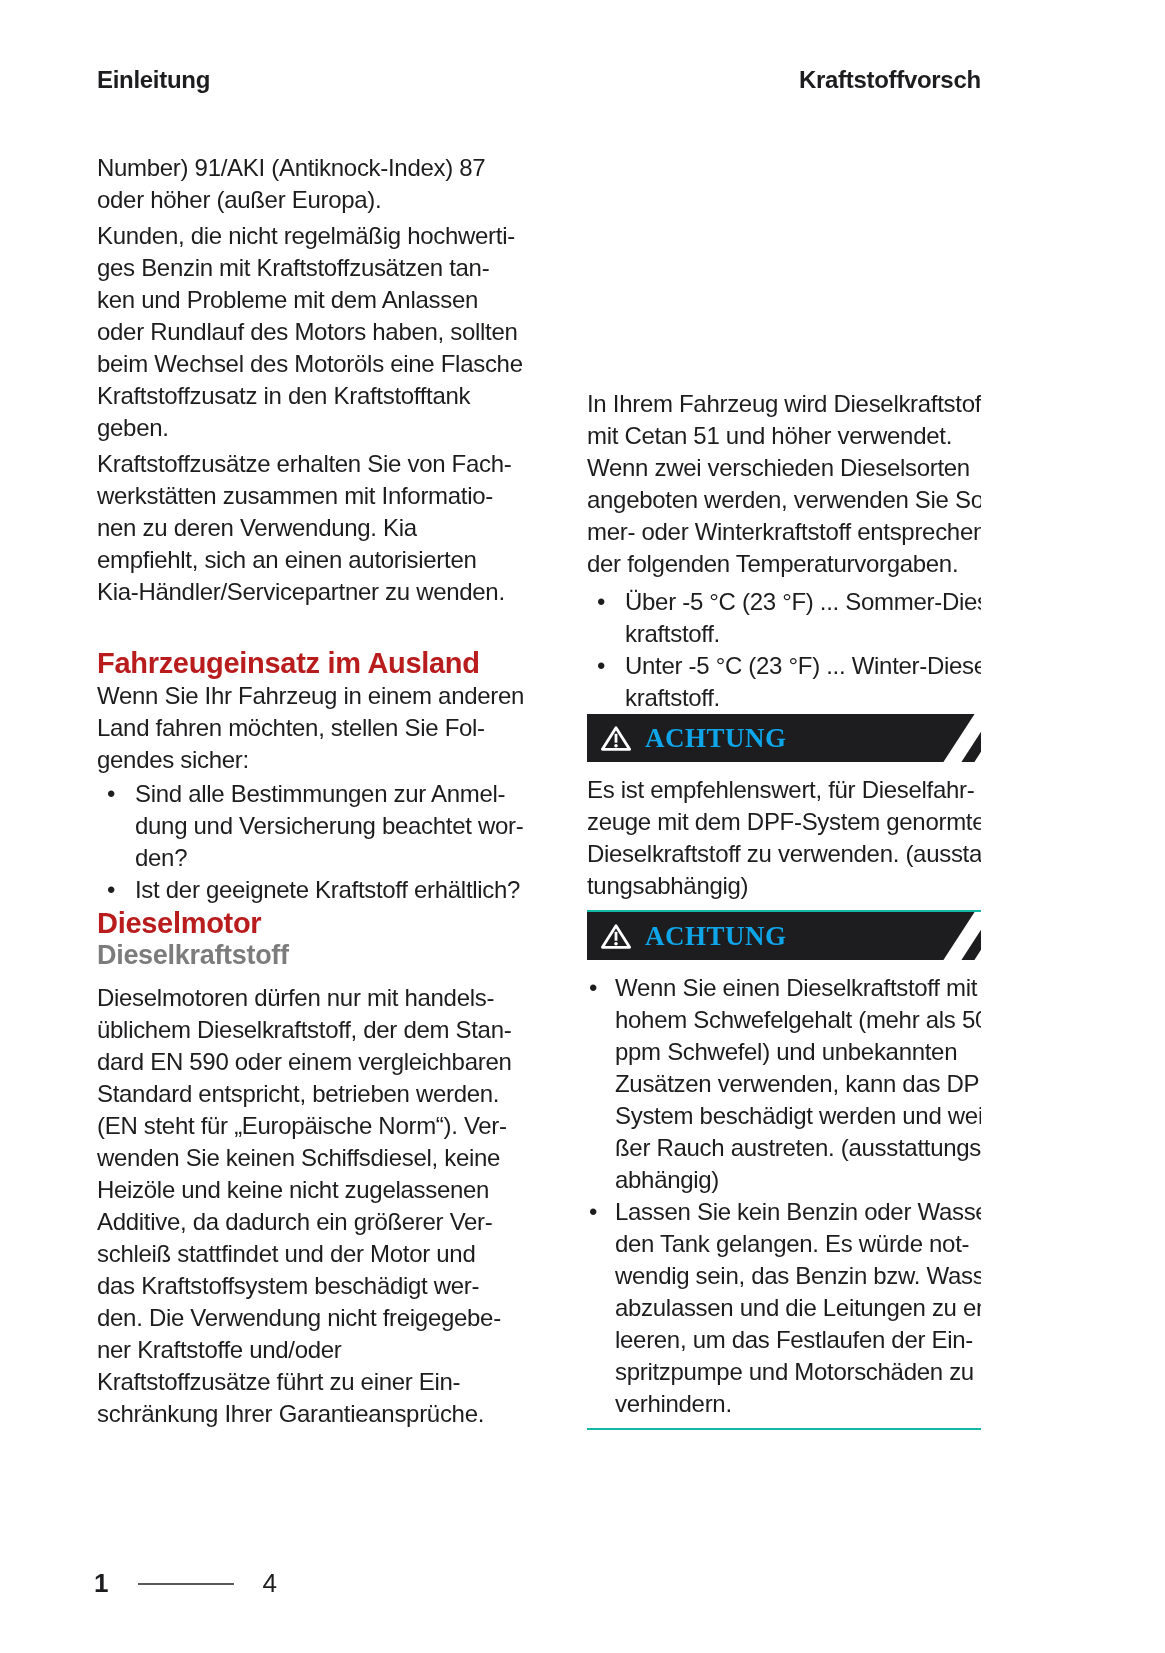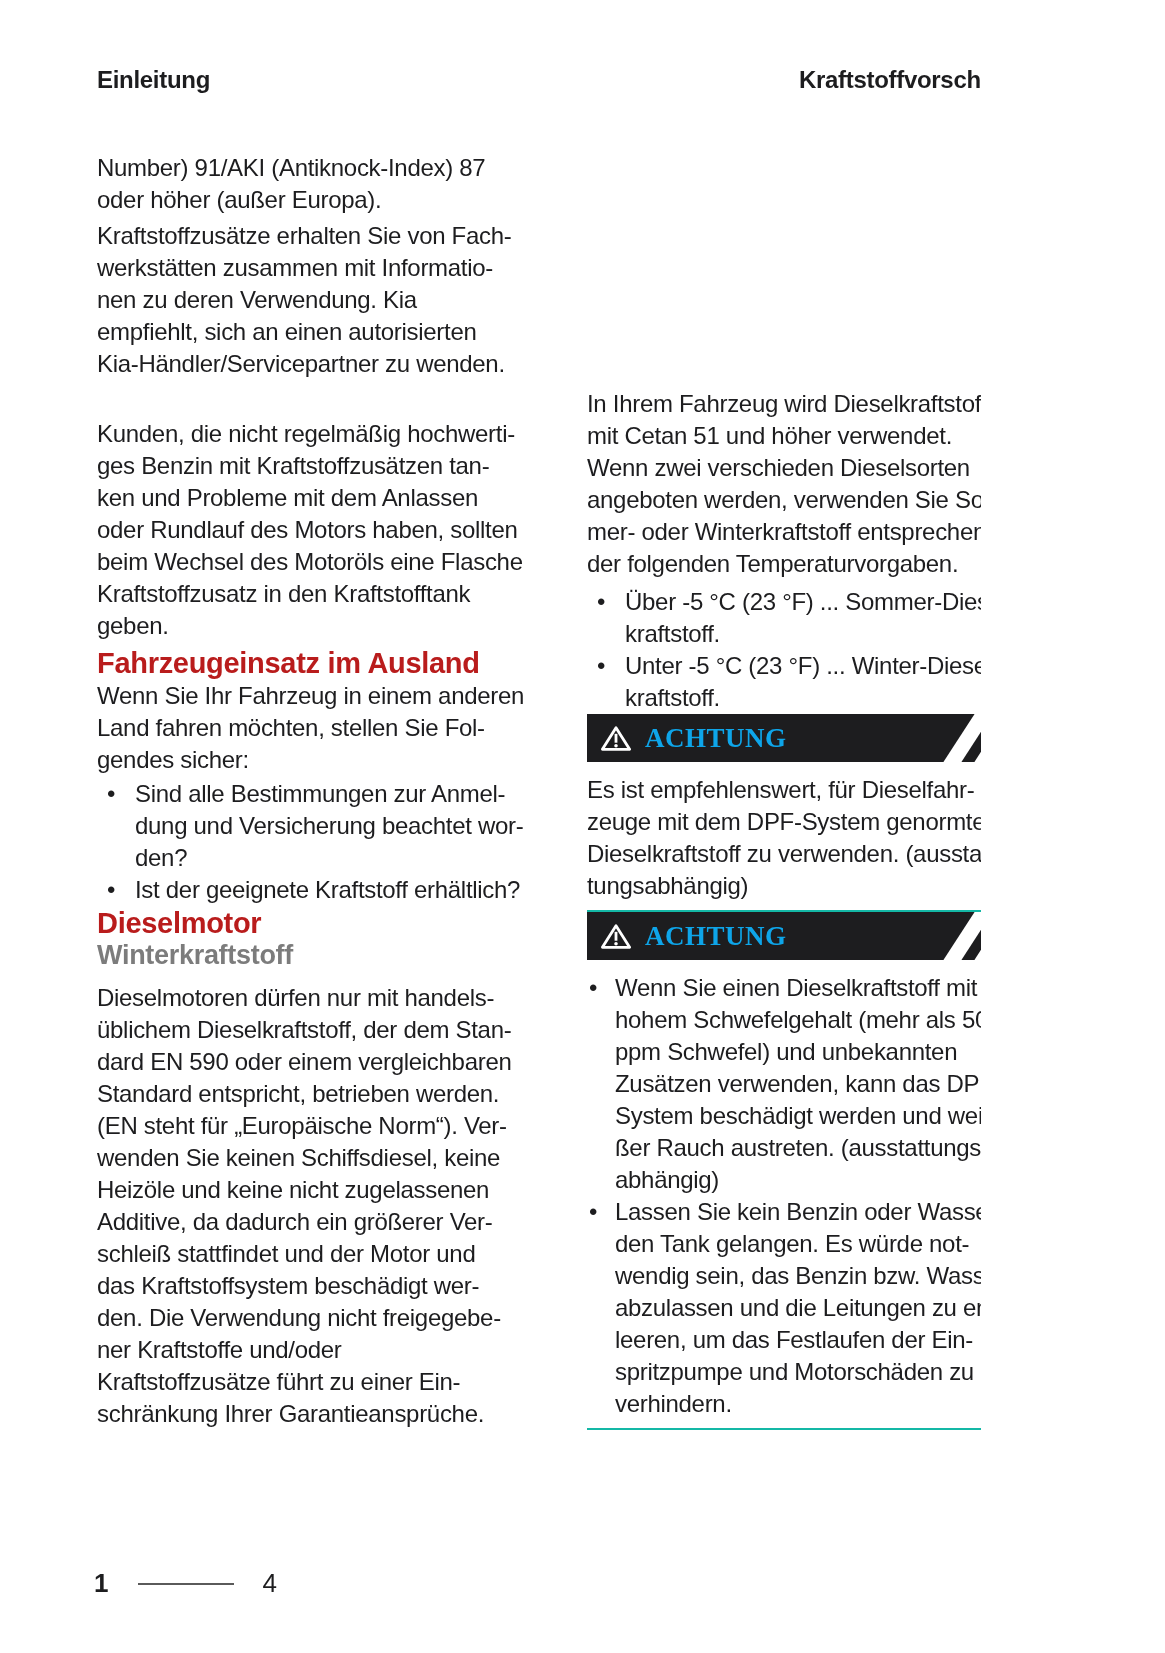--- a/index.html
+++ b/index.html
@@ -86,51 +86,51 @@
   <div class="header">
     <span>Einleitung</span>
     <span>Kraftstoffvorschriften</span>
   </div>
 
   <div class="columns">
 
     <div class="col">
       <p class="body mb4">Number) 91/AKI (Antiknock-Index) 87
 oder höher (außer Europa).</p>
-      <p class="body mb38">Kraftstoffzusätze erhalten Sie von Fach-
-werkstätten zusammen mit Informatio-
-nen zu deren Verwendung. Kia
-empfiehlt, sich an einen autorisierten
-Kia-Händler/Servicepartner zu wenden.</p>
       <p class="body mb4">Kunden, die nicht regelmäßig hochwerti-
 ges Benzin mit Kraftstoffzusätzen tan-
 ken und Probleme mit dem Anlassen
 oder Rundlauf des Motors haben, sollten
 beim Wechsel des Motoröls eine Flasche
 Kraftstoffzusatz in den Kraftstofftank
 geben.</p>
+      <p class="body mb38">Kraftstoffzusätze erhalten Sie von Fach-
+werkstätten zusammen mit Informatio-
+nen zu deren Verwendung. Kia
+empfiehlt, sich an einen autorisierten
+Kia-Händler/Servicepartner zu wenden.</p>
 
       <h2 class="h-black mb18">Fahrzeugeinsatz im Ausland</h2>
       <p class="body mb2">Wenn Sie Ihr Fahrzeug in einem anderen
 Land fahren möchten, stellen Sie Fol-
 gendes sicher:</p>
 
       <div class="bullet mb4">
         <span class="marker">•</span>
         <span class="body btext">Sind alle Bestimmungen zur Anmel-
 dung und Versicherung beachtet wor-
 den?</span>
       </div>
       <div class="bullet mb28">
         <span class="marker">•</span>
         <span class="body btext">Ist der geeignete Kraftstoff erhältlich?</span>
       </div>
 
       <h2 class="h-black mb20">Dieselmotor</h2>
-      <h3 class="h-gray" style="margin-bottom:12px;">Winterkraftstoff</h3>
+      <h3 class="h-gray" style="margin-bottom:12px;">Dieselkraftstoff</h3>
       <p class="body">Dieselmotoren dürfen nur mit handels-
 üblichem Dieselkraftstoff, der dem Stan-
 dard EN 590 oder einem vergleichbaren
 Standard entspricht, betrieben werden.
 (EN steht für „Europäische Norm“). Ver-
 wenden Sie keinen Schiffsdiesel, keine
 Heizöle und keine nicht zugelassenen
 Additive, da dadurch ein größerer Ver-
 schleiß stattfindet und der Motor und
 das Kraftstoffsystem beschädigt wer-

